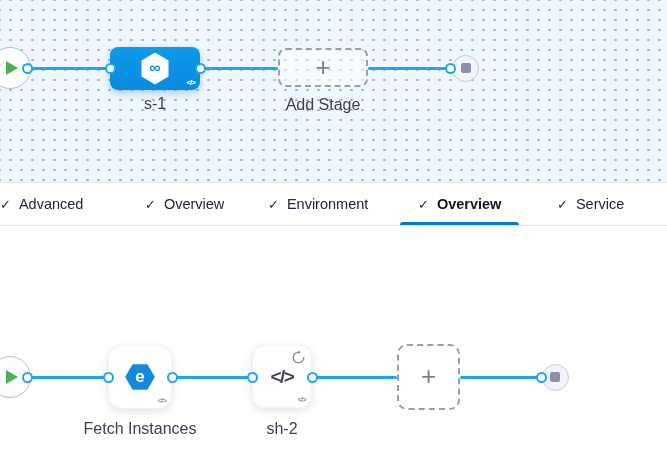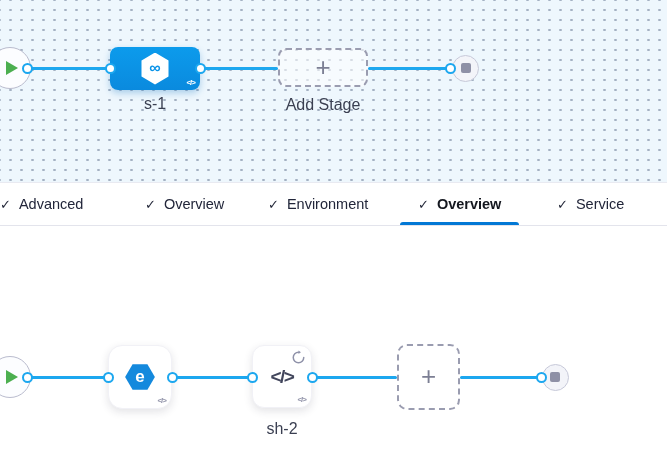--- a/index.html
+++ b/index.html
@@ -190,20 +190,21 @@
     <div class="port" style="left:21.5px;top:145.5px;"></div>
 
     <div class="step-card" style="left:108px;top:119px;width:64px;height:64px;border-radius:14px;">
       <div class="hex-blue">
         <span class="fetch-e">e</span>
       </div>
       <span class="code-badge on-card">&lt;/&gt;</span>
     </div>
     <div class="port" style="left:102.5px;top:145.5px;"></div>
     <div class="port" style="left:166.5px;top:145.5px;"></div>
+    <div class="node-label" style="left:48px;top:194px;width:184px;">Fetch Instances</div>
 
     <div class="step-card" style="left:252px;top:119px;width:60px;height:63px;border-radius:12px;">
       <span class="loop-wrap">
         <svg width="15" height="15" viewBox="0 0 16 16">
           <path d="M13.6 8 A5.6 5.6 0 1 1 8 2.4" fill="none" stroke="#8f92a9" stroke-width="1.6" stroke-linecap="round"></path>
           <path d="M8 0.5 L10.6 2.4 L8 4.3 Z" fill="#8f92a9"></path>
         </svg>
       </span>
       <span class="code-glyph">&lt;/&gt;</span>
       <span class="code-badge on-card">&lt;/&gt;</span>

